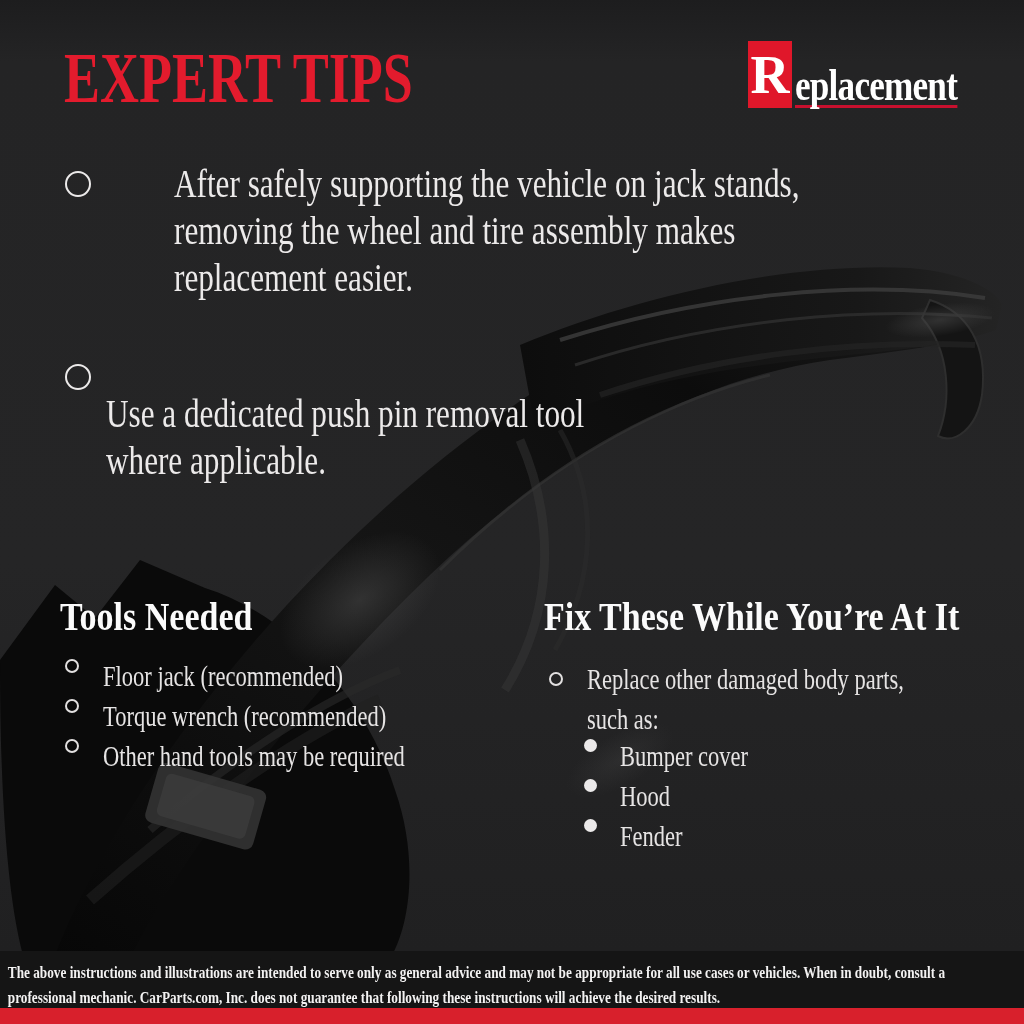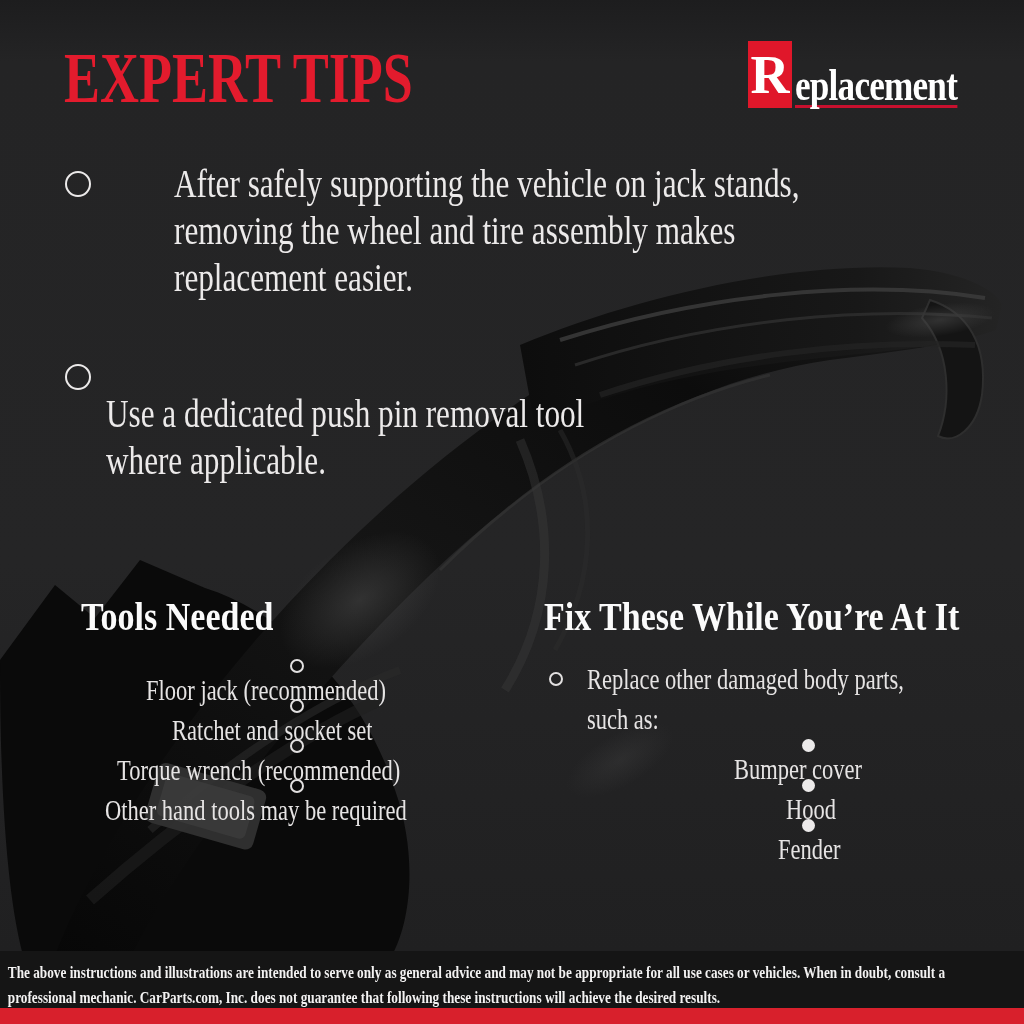--- a/index.html
+++ b/index.html
@@ -38,23 +38,23 @@
   .tip-text{margin-left:41px;transform:scaleX(.78);transform-origin:left top;}
   .tip-line{font-size:40px;line-height:47px;color:#eceaea;white-space:nowrap;font-weight:400;}
 
   
   .sec-heading{
     font-size:40px;line-height:46px;font-weight:700;color:#fbfbfb;
     transform:scaleX(.85);transform-origin:left top;white-space:nowrap;
   }
 
   
-  .tools{left:81px;top:594px;}
+  .tools{left:60px;top:594px;}
   .list{margin-top:19px;}
-  .row{display:flex;align-items:center;height:40px;flex-direction:column;}
+  .row{display:flex;align-items:flex-start;height:40px;}
   .ring{
     width:10px;height:10px;border:2.5px solid #e2e0e0;border-radius:50%;flex:none;margin-left:5px;
   }
   .row-label{
     margin-left:24px;font-size:30px;color:#e6e4e4;white-space:nowrap;
     transform:scaleX(.75);transform-origin:left center;
   }
 
   
   .fixes{left:544px;top:594px;}
@@ -175,24 +175,20 @@
 
   <div class="layer tools">
     <div class="sec-heading">Tools Needed</div>
     <div class="list">
       <div class="row">
         <div class="ring"></div>
         <div class="row-label">Floor jack (recommended)</div>
       </div>
       <div class="row">
         <div class="ring"></div>
-        <div class="row-label">Ratchet and socket set</div>
-      </div>
-      <div class="row">
-        <div class="ring"></div>
         <div class="row-label">Torque wrench (recommended)</div>
       </div>
       <div class="row">
         <div class="ring"></div>
         <div class="row-label">Other hand tools may be required</div>
       </div>
     </div>
   </div>
 
   <div class="layer fixes">

